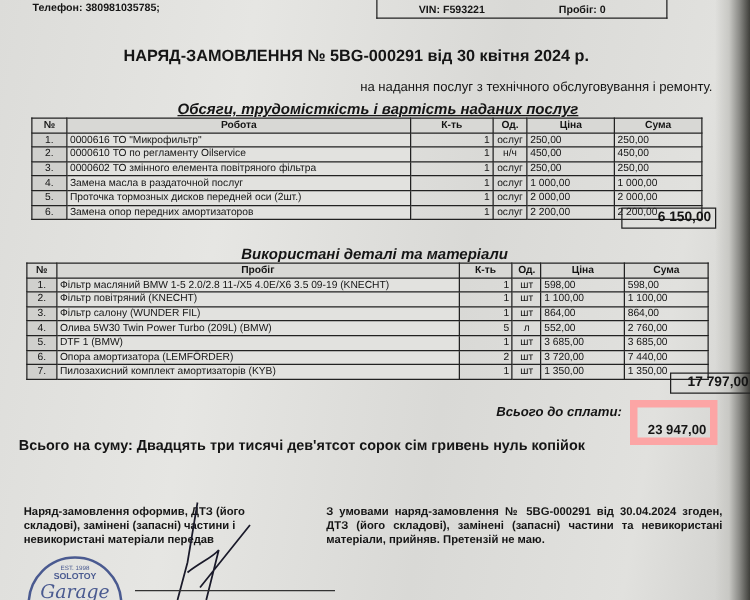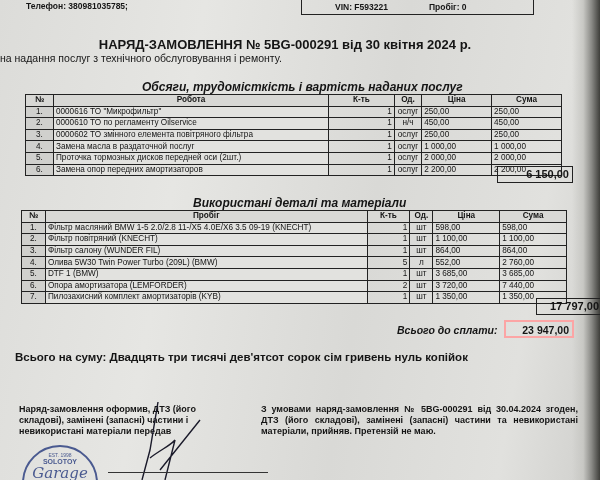--- a/index.html
+++ b/index.html
@@ -9,38 +9,38 @@
     font-family: "Liberation Sans", sans-serif;
     color: #151515;
     position: relative;
   }
   .edge { position: absolute; top: 0; right: 0; width: 28px; height: 480px;
     background: linear-gradient(90deg, rgba(0,0,0,0) 0%, #c8c8c4 40%, #8a8a86 70%, #3e3e3a 100%); }
   .hdr-left { position: absolute; left: 26px; top: 1px; font-size: 8.5px; font-weight: bold; }
   .hdr-box { position: absolute; left: 301px; top: -10px; width: 233px; height: 25px;
     border: 1px solid #222; border-top: none; font-size: 8.5px; font-weight: bold; }
   .hdr-box .vin { position: absolute; left: 3px; top: 12px; margin-left: 30px; }
-  .hdr-box .mileage { position: absolute; left: 107px; top: 12px; padding-left: 20px; }
+  .hdr-box .mileage { position: absolute; left: 125px; top: 12px; padding-left: 20px; }
   .title { position: absolute; left: 0; width: 570px; top: 37px; text-align: center;
     font-size: 13px; font-weight: bold; }
-  .subtitle { position: absolute; left: 0; width: 570px; top: 52px; text-align: left; font-size: 10.5px; }
+  .subtitle { position: absolute; left: 0; width: 570px; top: 64px; text-align: right; font-size: 10.5px; }
   .section-title { position: absolute; font-size: 12px; font-weight: bold; font-style: italic; }
   table { position: absolute; border-collapse: collapse; font-size: 8.2px; }
   th, td { border: 1px solid #222; height: 11.6px; padding: 0 2px; white-space: nowrap; line-height: 10px; }
   th { font-weight: bold; text-align: center; background: #d8d8d5; }
   td.num { text-align: center; background: #d0d0cd; }
   td.name { background: #e2e2df; }
   td.qty { text-align: right; }
   td.unit { text-align: center; }
   td.money { text-align: left; }
   .total-box { position: absolute; border: 1px solid #222; font-weight: bold; font-size: 11px;
     text-align: right; padding: 1px 3px; }
   .grand-label { position: absolute; left: 397px; top: 324px; font-size: 10.5px; font-style: italic; font-weight: bold; }
-  .grand-box { position: absolute; left: 504px; top: 320px; width: 70px; height: 18px; border: 2px solid #fca5a5;
-    font-size: 10.5px; font-weight: bold; text-align: right; padding: 2px 3px; }
+  .grand-box { position: absolute; left: 504px; top: 320px; width: 70px; height: 18px; border: 6px solid #fca5a5;
+    font-size: 10.5px; font-weight: bold; text-align: right; padding: 12px 3px; }
   .words { position: absolute; left: 15px; top: 351px; font-size: 11.5px; font-weight: bold; }
   .sig-left { position: absolute; left: 19px; top: 404px; width: 215px; font-size: 9px; font-weight: bold; line-height: 11px; }
   .sig-right { position: absolute; left: 261px; top: 404px; width: 317px; font-size: 9px; font-weight: bold; line-height: 11px; text-align: justify; }
   .stamp { position: absolute; left: 22px; top: 445px; width: 76px; height: 76px; border-radius: 50%;
     border: 2px solid #4a5a90; color: #4a5a90; }
   .stamp .t1 { position: absolute; top: 5px; width: 100%; text-align: center; font-size: 5px; }
   .stamp .t2 { position: absolute; top: 11px; width: 100%; text-align: center; font-size: 7px; font-weight: bold; }
   .stamp .t3 { position: absolute; top: 17px; width: 100%; text-align: center; font-size: 15px; font-style: italic; font-family: "DejaVu Serif", serif; }
   .sig-line { position: absolute; left: 108px; top: 472px; width: 160px; height: 1px; background: #333; }
   .signature { position: absolute; left: 120px; top: 400px; }
@@ -52,21 +52,21 @@
 
 <div class="hdr-left">Телефон: 380981035785;</div>
 <div class="hdr-box">
   <span class="vin">VIN: F593221</span>
   <span class="mileage">Пробіг: 0</span>
 </div>
 
 <div class="title">НАРЯД-ЗАМОВЛЕННЯ № 5BG-000291 від 30 квітня 2024 р.</div>
 <div class="subtitle">на надання послуг з технічного обслуговування і ремонту.</div>
 
-<div class="section-title" style="left:142px; top:80px;">Обсяги, трудомісткість і вартість наданих послуг</div>
+<div class="section-title" style="left:142px; top:80px;text-decoration:underline;">Обсяги, трудомісткість і вартість наданих послуг</div>
 <table style="left:25px; top:94px; width:537px;">
   <colgroup>
     <col style="width:26px">
       <col style="width:256px">
       <col style="width:61px">
       <col style="width:23px">
       <col style="width:65px">
       <col style="width:65px">
   </colgroup>
   <thead>

